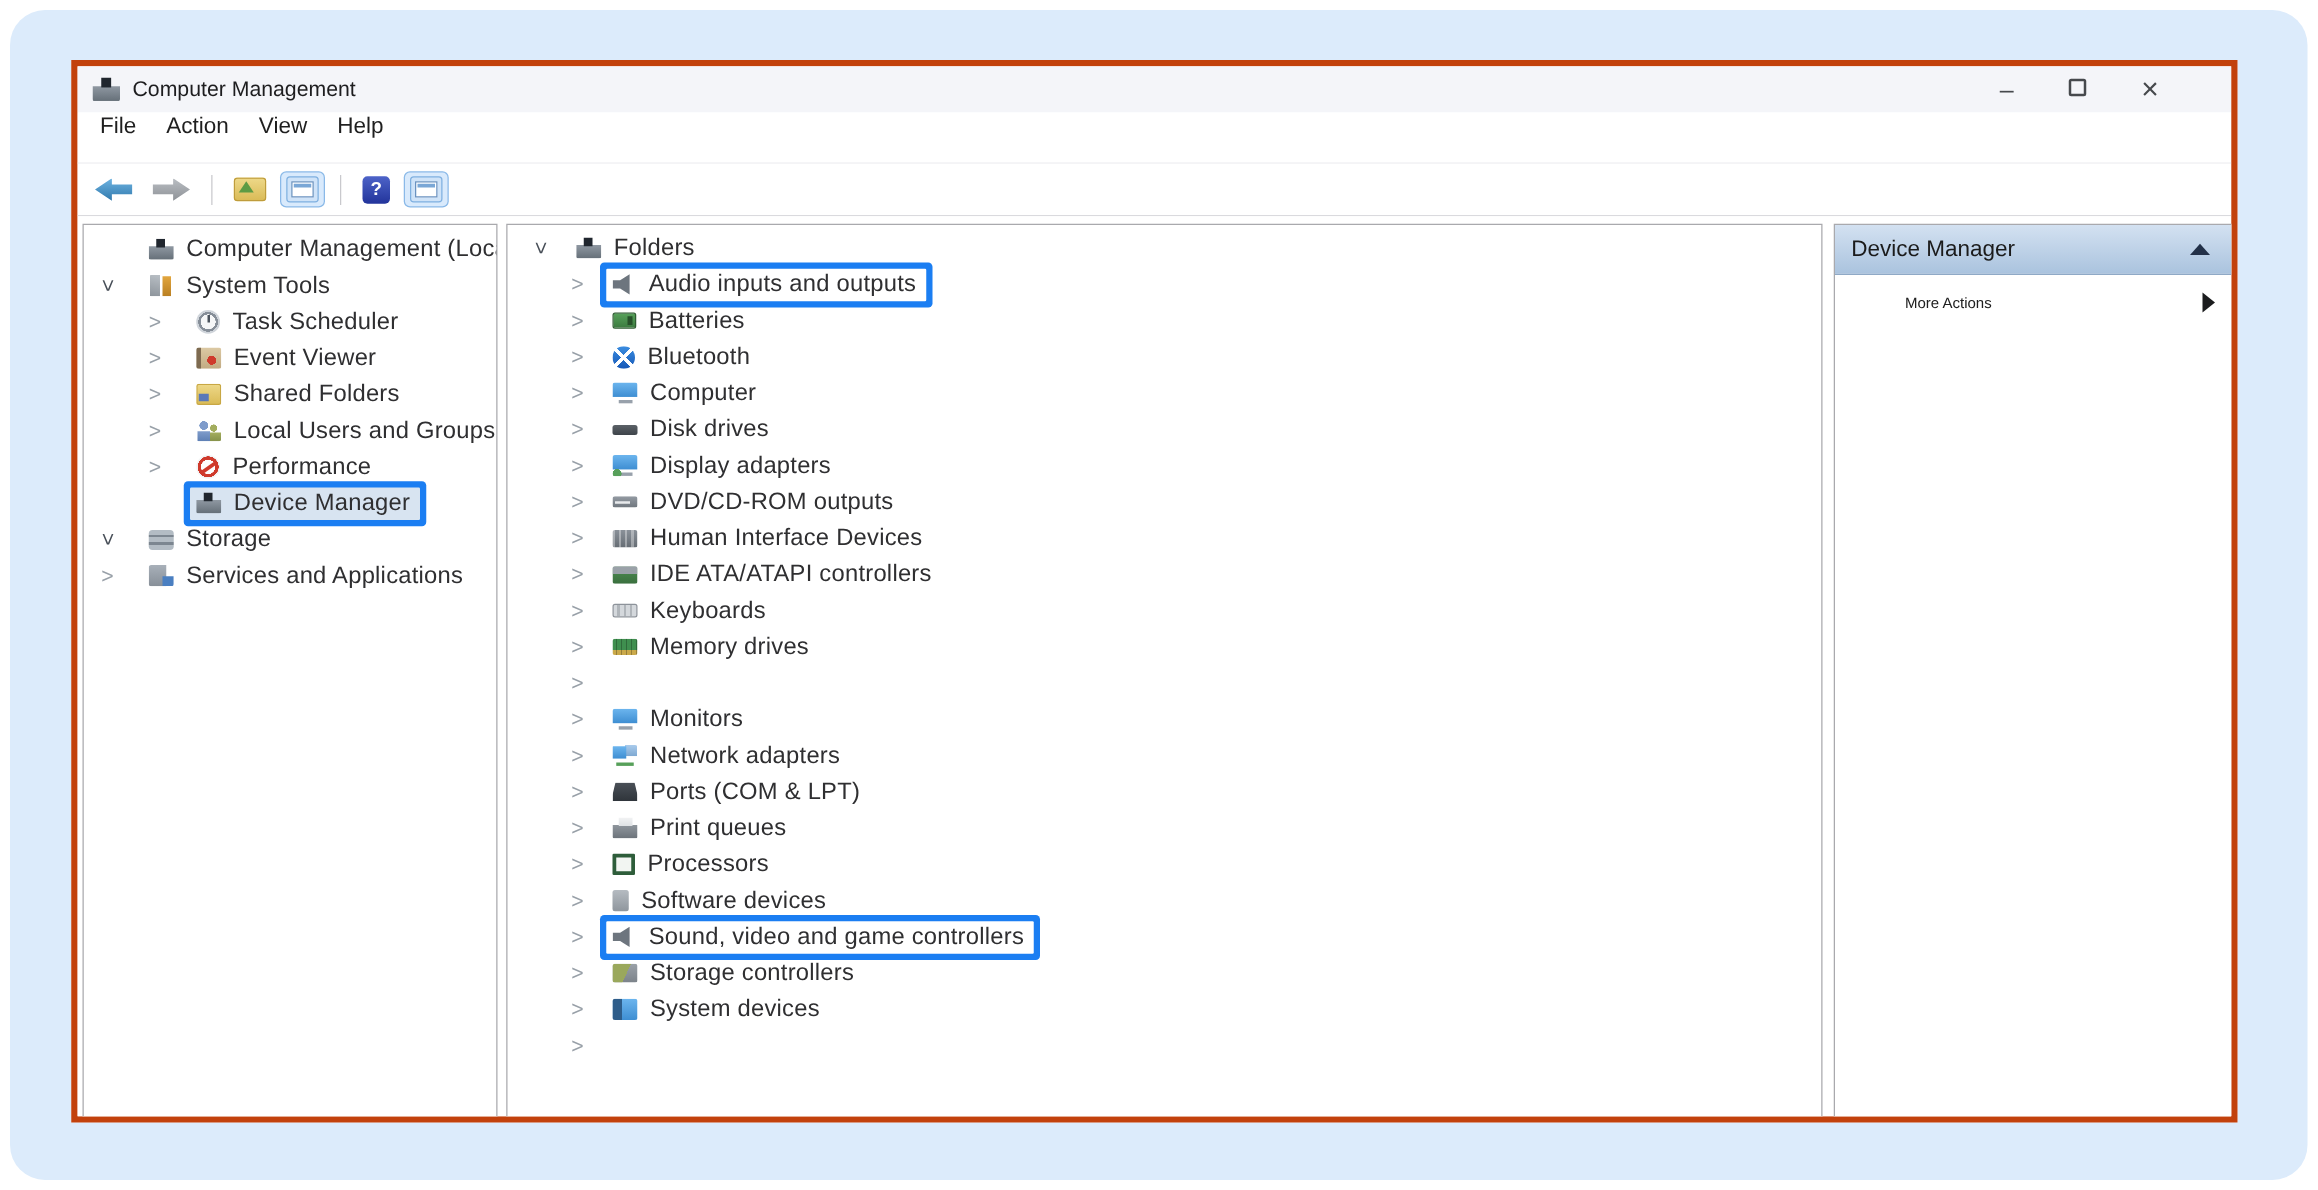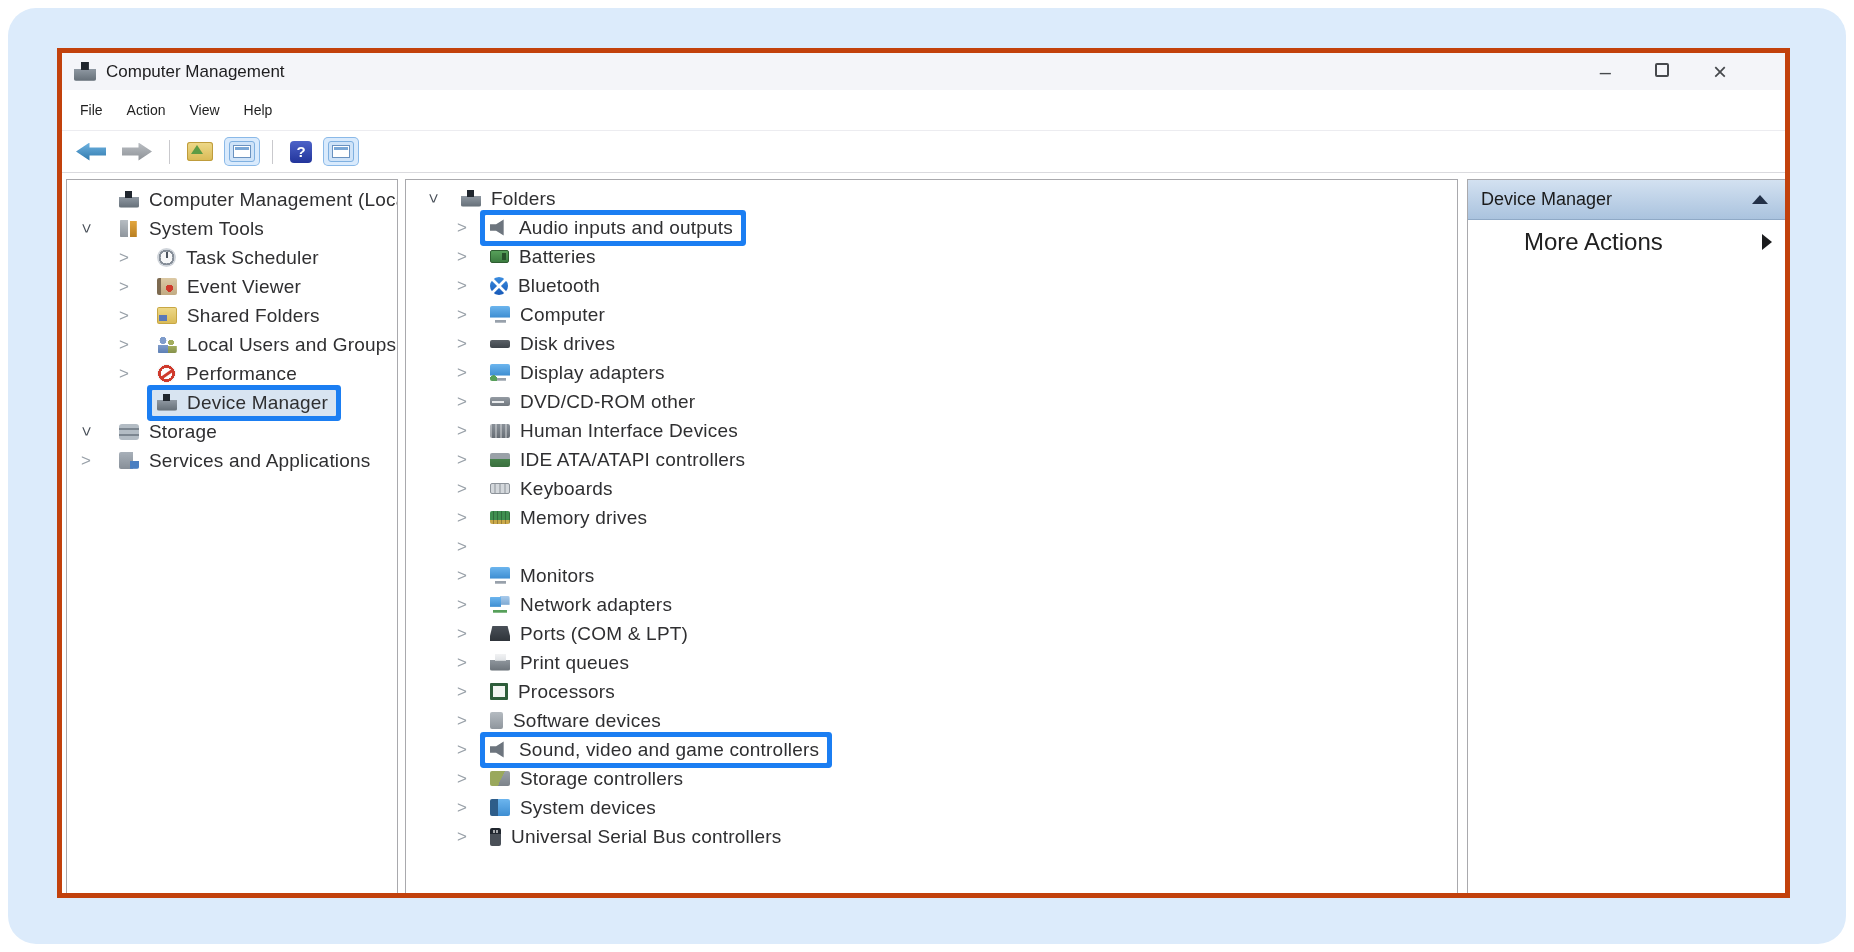--- a/index.html
+++ b/index.html
@@ -24,22 +24,22 @@
     padding-left:12px; gap:10px;
   }
   .title { font-size:17px; color:#1d1d1f; }
   .controls { margin-left:auto; display:flex; align-items:center; gap:44px; padding-right:58px; }
   .ctl { color:#46494d; cursor:default; line-height:1; }
   .ctl.min { font-size:20px; }
   .ctl.close { font-size:24px; }
   .maxbox { display:inline-block; width:14px; height:14px; border:2px solid #46494d; border-radius:2px; }
   
   .menubar {
-    height:41px; display:flex; align-items:center; gap:24px; padding-left:18px;
-    font-size:14px; color:#1f1f1f; border-bottom:1px solid #ececf0; background:#fff;
+    height:41px; display:flex; gap:24px; padding-left:18px;
+    font-size:18px; color:#1f1f1f; border-bottom:1px solid #ececf0; background:#fff;
   }
   .menu-item { cursor:default; }
   
   .toolbar {
     height:42px; display:flex; align-items:center; gap:8px; padding-left:10px;
     border-bottom:1px solid #dadade; background:#fff;
   }
   .tbtn { padding:3px 4px; border-radius:4px; display:flex; align-items:center; justify-content:center; }
   .tbtn.highlighted { background:var(--tb-hl,#d9eafc); box-shadow:0 0 0 1px #8ab9e8; }
   .tsep { width:1px; height:24px; background:#c9c9cd; margin:0 5px; }
@@ -256,21 +256,21 @@
   }
   .actions-section {
     height:40px; display:flex; align-items:center; padding:0 26px 0 13px;
     background:linear-gradient(180deg,var(--act-top,#d3e1f1),var(--act-bot,#aac3de));
     border-bottom:1px solid #8fa9c6; font-size:18px; color:#1b1b1b;
   }
   .tri-up {
     margin-left:auto; width:0; height:0;
     border-left:8px solid transparent; border-right:8px solid transparent; border-bottom:9px solid #233148;
   }
-  .actions-more { height:44px; display:flex; align-items:center; padding:0 22px 0 56px; font-size:24px; color:#202020; }
+  .actions-more { height:44px; display:flex; align-items:center; padding:0 22px 0 56px; font-size:12px; color:#202020; }
   .tri-right {
     margin-left:auto; width:0; height:0;
     border-top:8px solid transparent; border-bottom:8px solid transparent; border-left:10px solid #1b1c1e;
   }
 </style>
 </head>
 <body>
 
 <div class="frame">
   <div class="window">
@@ -467,21 +467,21 @@
               <span class="ti ti-display-adapter"></span>
               <span class="tlabel">Display adapters</span>
             </span>
           </div>
           <div class="trow" style="padding-left: 51px;">
             <span class="chev-slot">
               <span class="chev collapsed">&gt;</span>
             </span>
             <span class="row-core">
               <span class="ti ti-dvd-drive"></span>
-              <span class="tlabel">DVD/CD-ROM other</span>
+              <span class="tlabel">DVD/CD-ROM outputs</span>
             </span>
           </div>
           <div class="trow" style="padding-left: 51px;">
             <span class="chev-slot">
               <span class="chev collapsed">&gt;</span>
             </span>
             <span class="row-core">
               <span class="ti ti-hid"></span>
               <span class="tlabel">Human Interface Devices</span>
             </span>
@@ -595,24 +595,20 @@
               <span class="chev collapsed">&gt;</span>
             </span>
             <span class="row-core">
               <span class="ti ti-system-device"></span>
               <span class="tlabel">System devices</span>
             </span>
           </div>
           <div class="trow" style="padding-left: 51px;">
             <span class="chev-slot">
               <span class="chev collapsed">&gt;</span>
-            </span>
-            <span class="row-core">
-              <span class="ti ti-usb-controller"></span>
-              <span class="tlabel">Universal Serial Bus controllers</span>
             </span>
           </div>
         </div>
       <div class="pane pane-actions">
         <div class="actions-section">
           <span>Device Manager</span>
           <span class="tri-up"></span>
         </div>
         <div class="actions-more">
           <span>More Actions</span>

